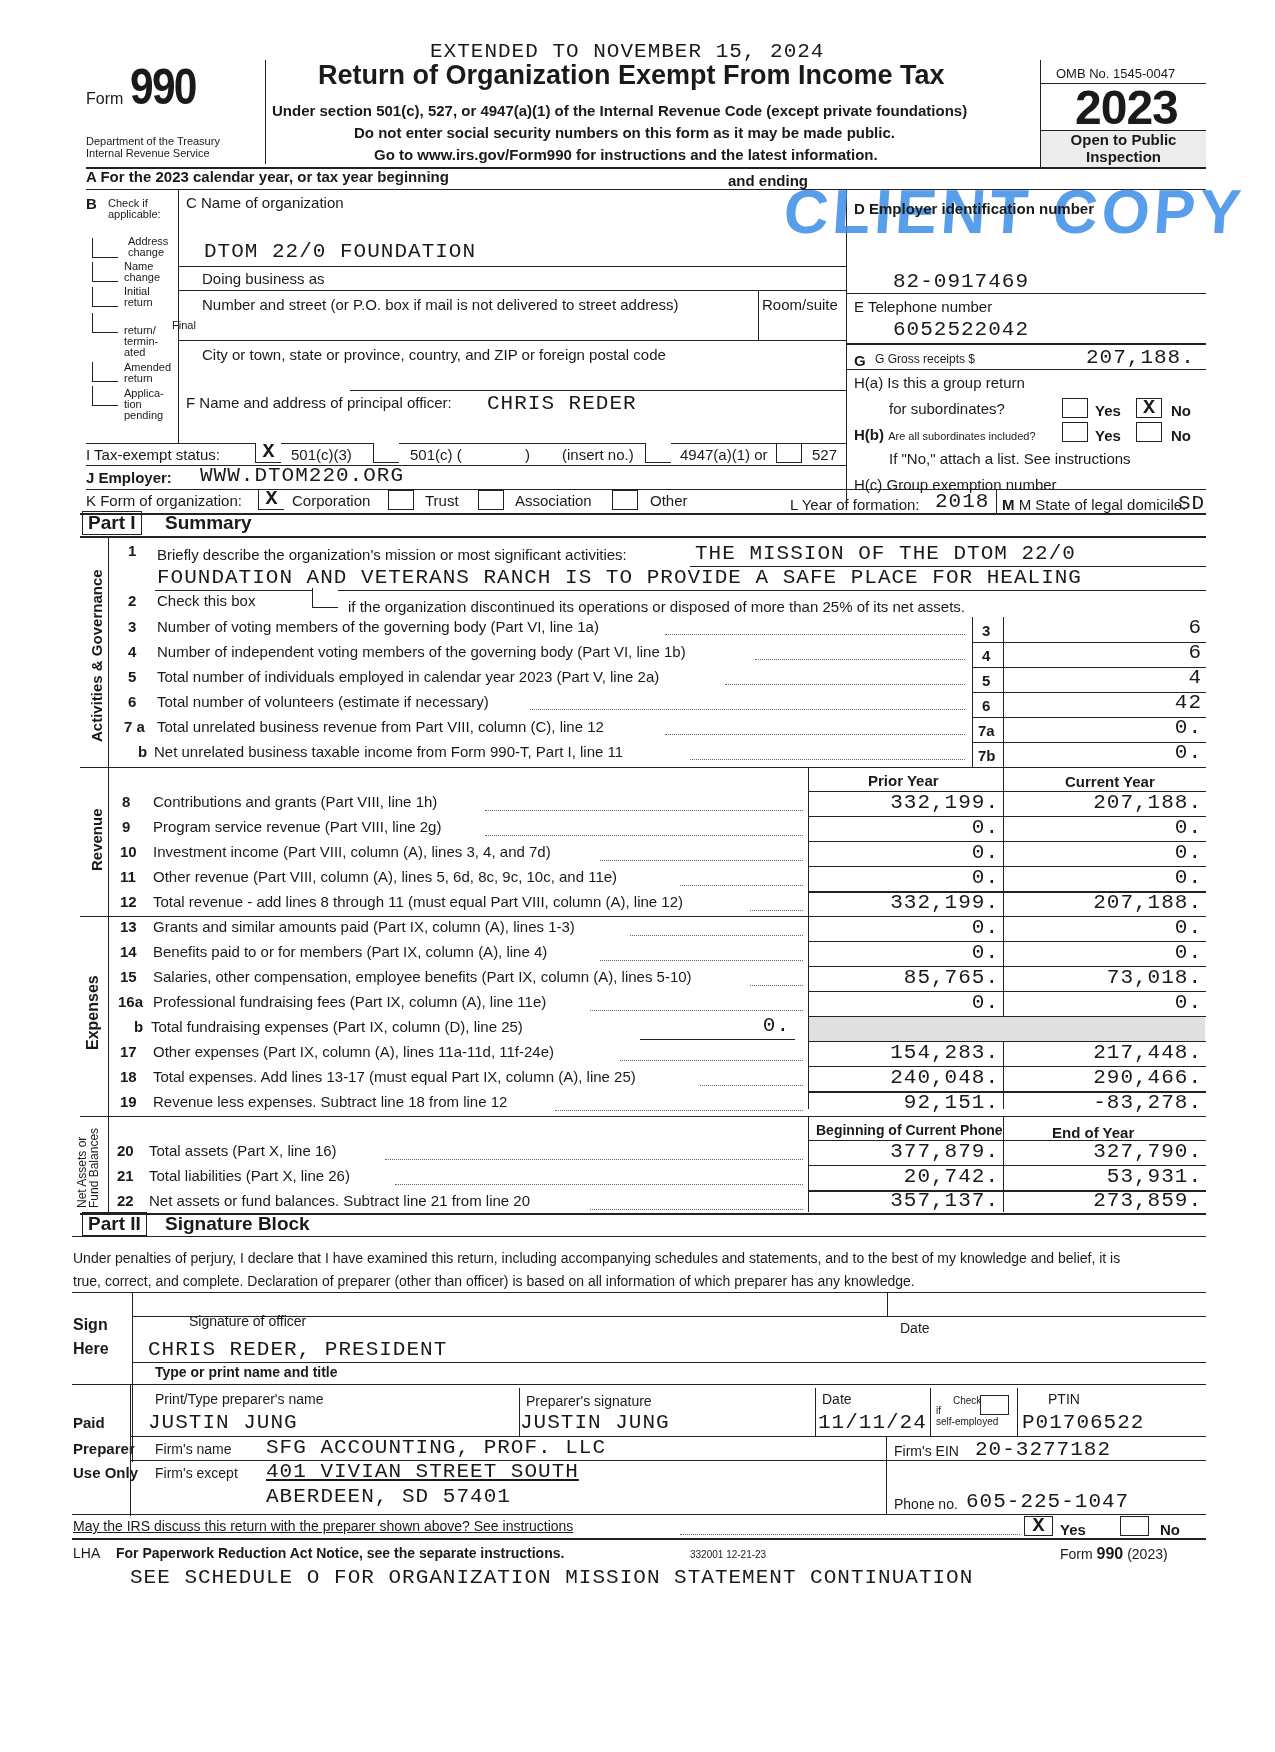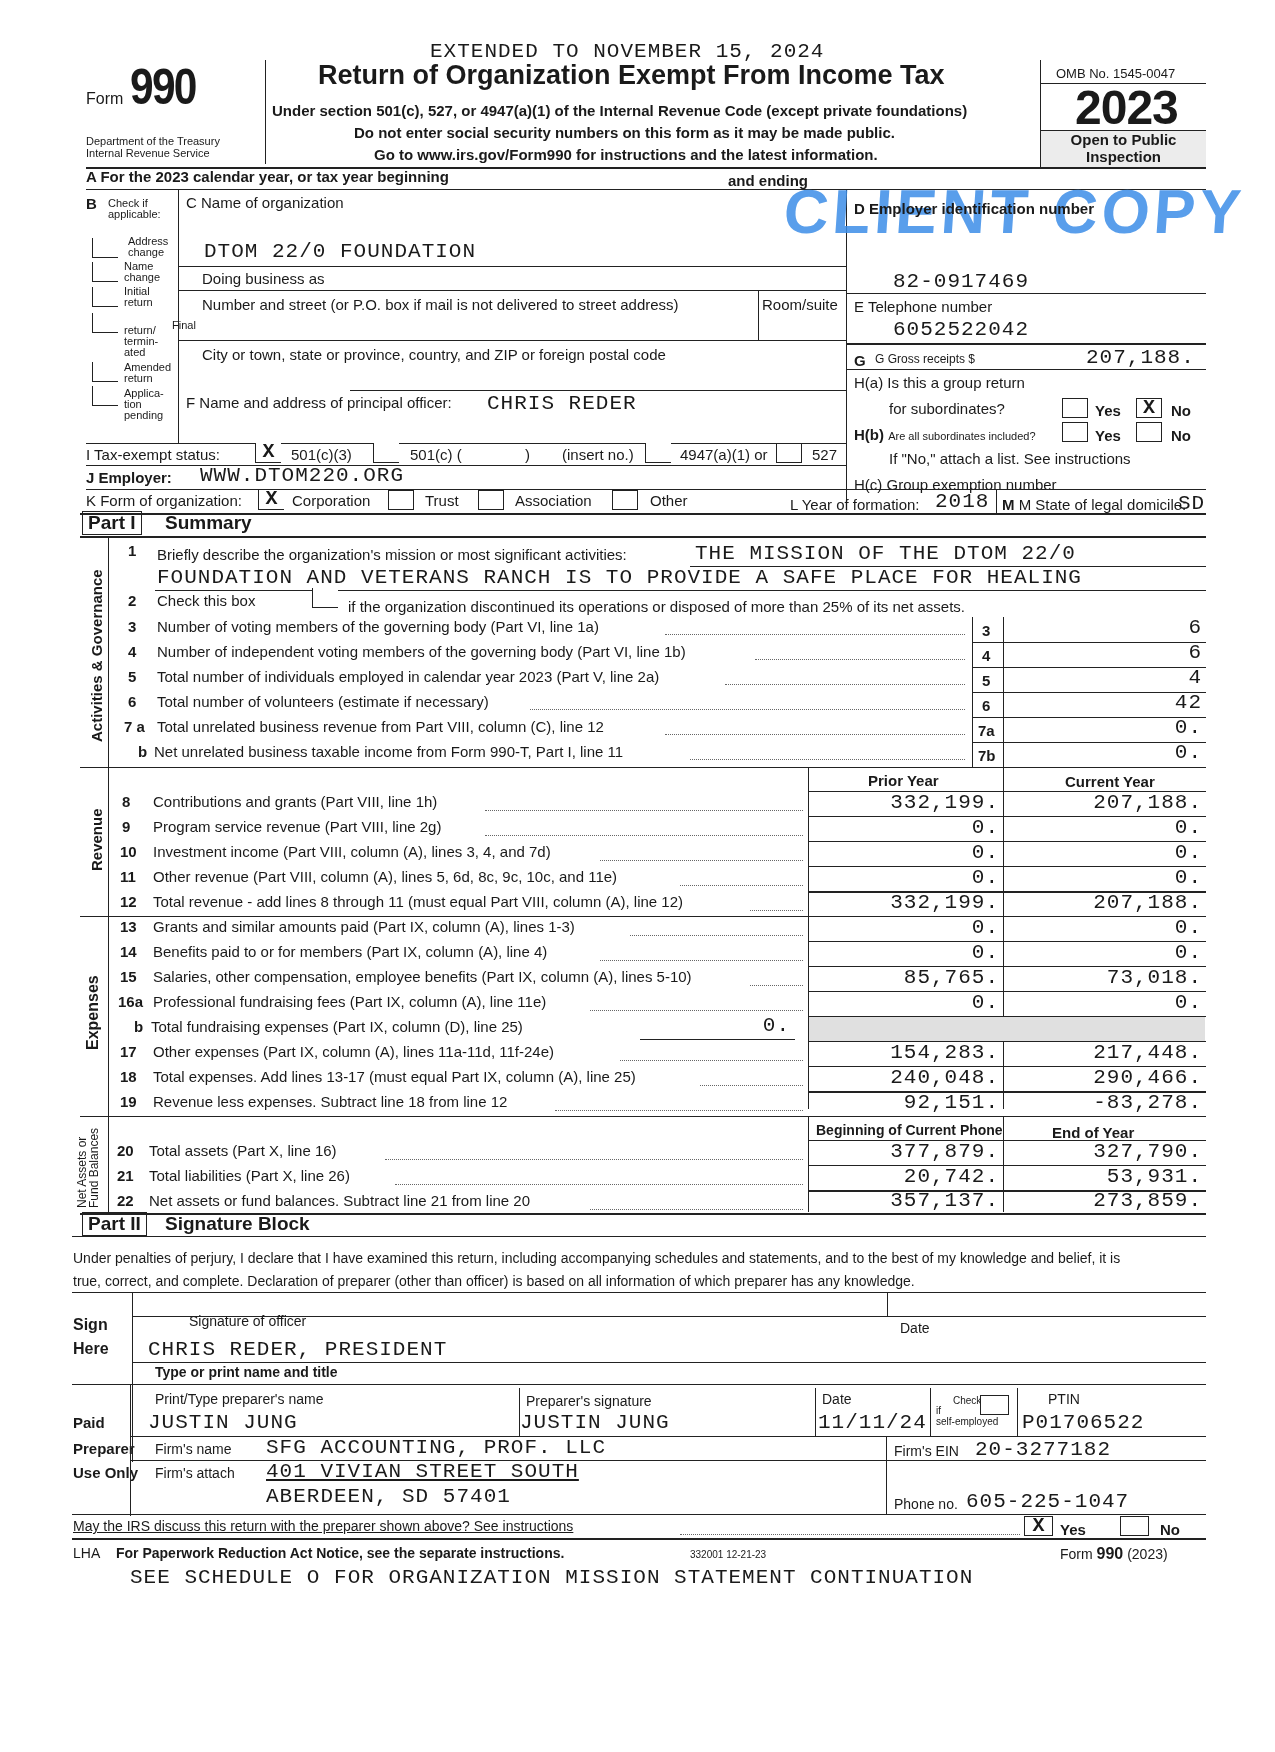--- a/index.html
+++ b/index.html
@@ -416,21 +416,21 @@
   <div class="val" style="left:1022px; top:1411px;">P01706522</div>
   <div class="hl" style="left:130px; top:1436px; width:1076px;"></div>
 
   <div class="lbl" style="left:155px; top:1441px; font-size:14px;">Firm's name</div>
   <div class="val" style="left:266px; top:1436px;">SFG ACCOUNTING, PROF. LLC</div>
   <div class="vl" style="left:886px; top:1436px; height:78px;"></div>
   <div class="lbl" style="left:894px; top:1443px; font-size:14px;">Firm's EIN</div>
   <div class="val" style="left:975px; top:1438px;">20-3277182</div>
   <div class="hl" style="left:130px; top:1460px; width:1076px;"></div>
 
-  <div class="lbl" style="left:155px; top:1465px; font-size:14px;">Firm's attach</div>
+  <div class="lbl" style="left:155px; top:1465px; font-size:14px;">Firm's except</div>
   <div class="val" style="left:266px; top:1460px;text-decoration:underline;">401 VIVIAN STREET SOUTH</div>
   <div class="val" style="left:266px; top:1485px;">ABERDEEN, SD 57401</div>
   <div class="lbl" style="left:894px; top:1496px; font-size:14px;">Phone no.</div>
   <div class="val" style="left:966px; top:1490px;">605-225-1047</div>
   <div class="hl" style="left:72px; top:1514px; width:1134px;"></div>
 </div>
 
 <div class="lbl" style="left:73px; top:1518px; font-size:14px; text-decoration:underline;">May the IRS discuss this return with the preparer shown above? See instructions</div>
 <div class="dots" style="left:680px; top:1534px; width:340px;"></div>
 <div class="cbx" style="left:1024px; top:1516px; width:29px;">X</div>

